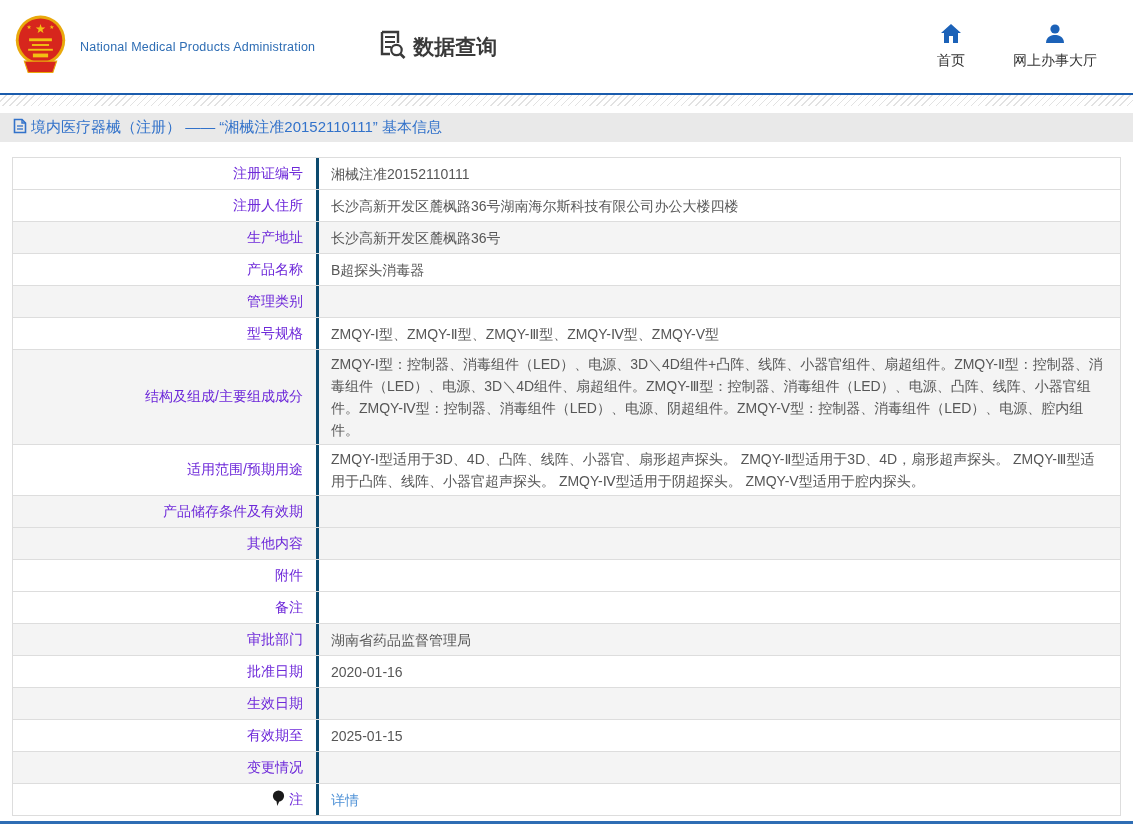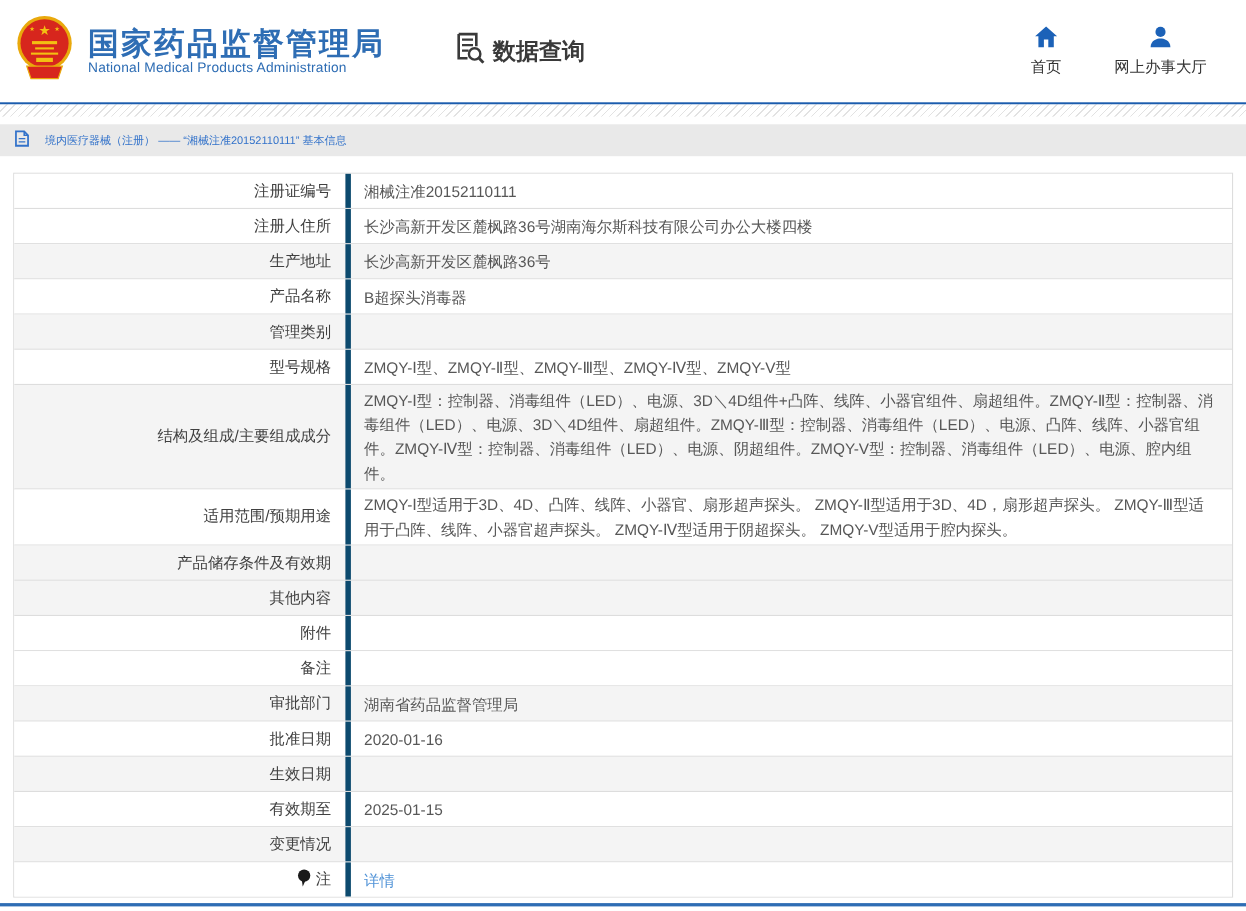--- a/index.html
+++ b/index.html
@@ -14,30 +14,30 @@
   .brand-text { display:flex; flex-direction:column; }
   .brand-title { color:#2e6db4; font-size:28px; font-weight:bold; letter-spacing:2px; line-height:1.05; }
   .brand-sub { color:#2e6db4; font-size:12.5px; margin-top:0; letter-spacing:0.2px; }
   .section { display:flex; align-items:center; gap:7px; margin-left:64px; color:#3a3a3a; font-size:21px; font-weight:bold; cursor:pointer; }
   .topnav { margin-left:auto; display:flex; gap:48px; margin-right:36px; }
   .nav-item { display:flex; flex-direction:column; align-items:center; gap:5px; font-size:14px; color:#333; cursor:pointer; }
   
   .divider-line { height:2px; background:#1b5cad; }
   .hatch { height:11px; background:repeating-linear-gradient(135deg,#ffffff 0 4px,#e2e2e2 4px 5px); }
   
-  .breadcrumb { margin-top:7px; background:#e9e9e9; height:29px; display:flex; align-items:center; padding-left:13px; gap:14px; color:#3272ca; font-size:10px; }
+  .breadcrumb { margin-top:7px; background:#e9e9e9; height:29px; display:flex; align-items:center; padding-left:13px; gap:4px; color:#3272ca; font-size:15px; }
   
   .table-wrap { margin:15px 12px 0 12px; border:1px solid #dddddd; }
   .row { display:flex; border-bottom:1px solid #dddddd; background:#ffffff; }
   .row:last-child { border-bottom:none; }
   .row.shade { background:#f4f4f4; }
   .cell-label {
     width:306px; box-sizing:border-box; padding:3px 13px; min-height:31px;
     display:flex; align-items:center; justify-content:flex-end; gap:4px;
-    border-right:5px solid #0c4a6e; color:#404040; font-size:14px;
+    border-right:3px solid #0c4a6e; color:#6d28d9; font-size:14px;
   }
   .cell-value {
     flex:1; box-sizing:border-box; padding:3px 12px; min-height:31px;
     display:flex; align-items:center; color:#575757; font-size:14px; line-height:22px;
   }
   .cell-value .text { display:block; }
   .detail-link { color:#5193d7; text-decoration:none; }
   .balloon { display:none; }
   .bottom-line { position:absolute; left:0; top:821px; width:1133px; height:3px; background:#2e6db4; }
 </style>
@@ -54,21 +54,20 @@
         <text x="18" y="16" text-anchor="middle" font-size="6" fill="#f3c012">★</text>
         <text x="42" y="16" text-anchor="middle" font-size="6" fill="#f3c012">★</text>
         <rect x="18" y="26" width="24" height="3" fill="#f3c012"></rect>
         <rect x="21" y="32" width="18" height="2" fill="#f3c012"></rect>
         <rect x="17" y="37" width="26" height="2" fill="#f3c012"></rect>
         <rect x="22" y="42" width="16" height="4" fill="#f3c012"></rect>
         <path d="M13 50 L47 50 L43 62 L17 62 Z" fill="#d7261d" stroke="#e9a90c" stroke-width="1.2"></path>
       </svg>
     </span>
     <div class="brand-text">
-      <span class="brand-title">国家药品监督管理局</span>
       <span class="brand-sub">National Medical Products Administration</span>
     </div>
   </div>
 
   <div class="section">
     <span>
       <svg width="27" height="29" viewBox="0 0 27 29">
         <path d="M3 2 H19 V13 M3 2 V24 H11" fill="none" stroke="#3a3a3a" stroke-width="2.4"></path>
         <line x1="6" y1="7" x2="16" y2="7" stroke="#3a3a3a" stroke-width="2"></line>
         <line x1="6" y1="12" x2="16" y2="12" stroke="#3a3a3a" stroke-width="2"></line>

